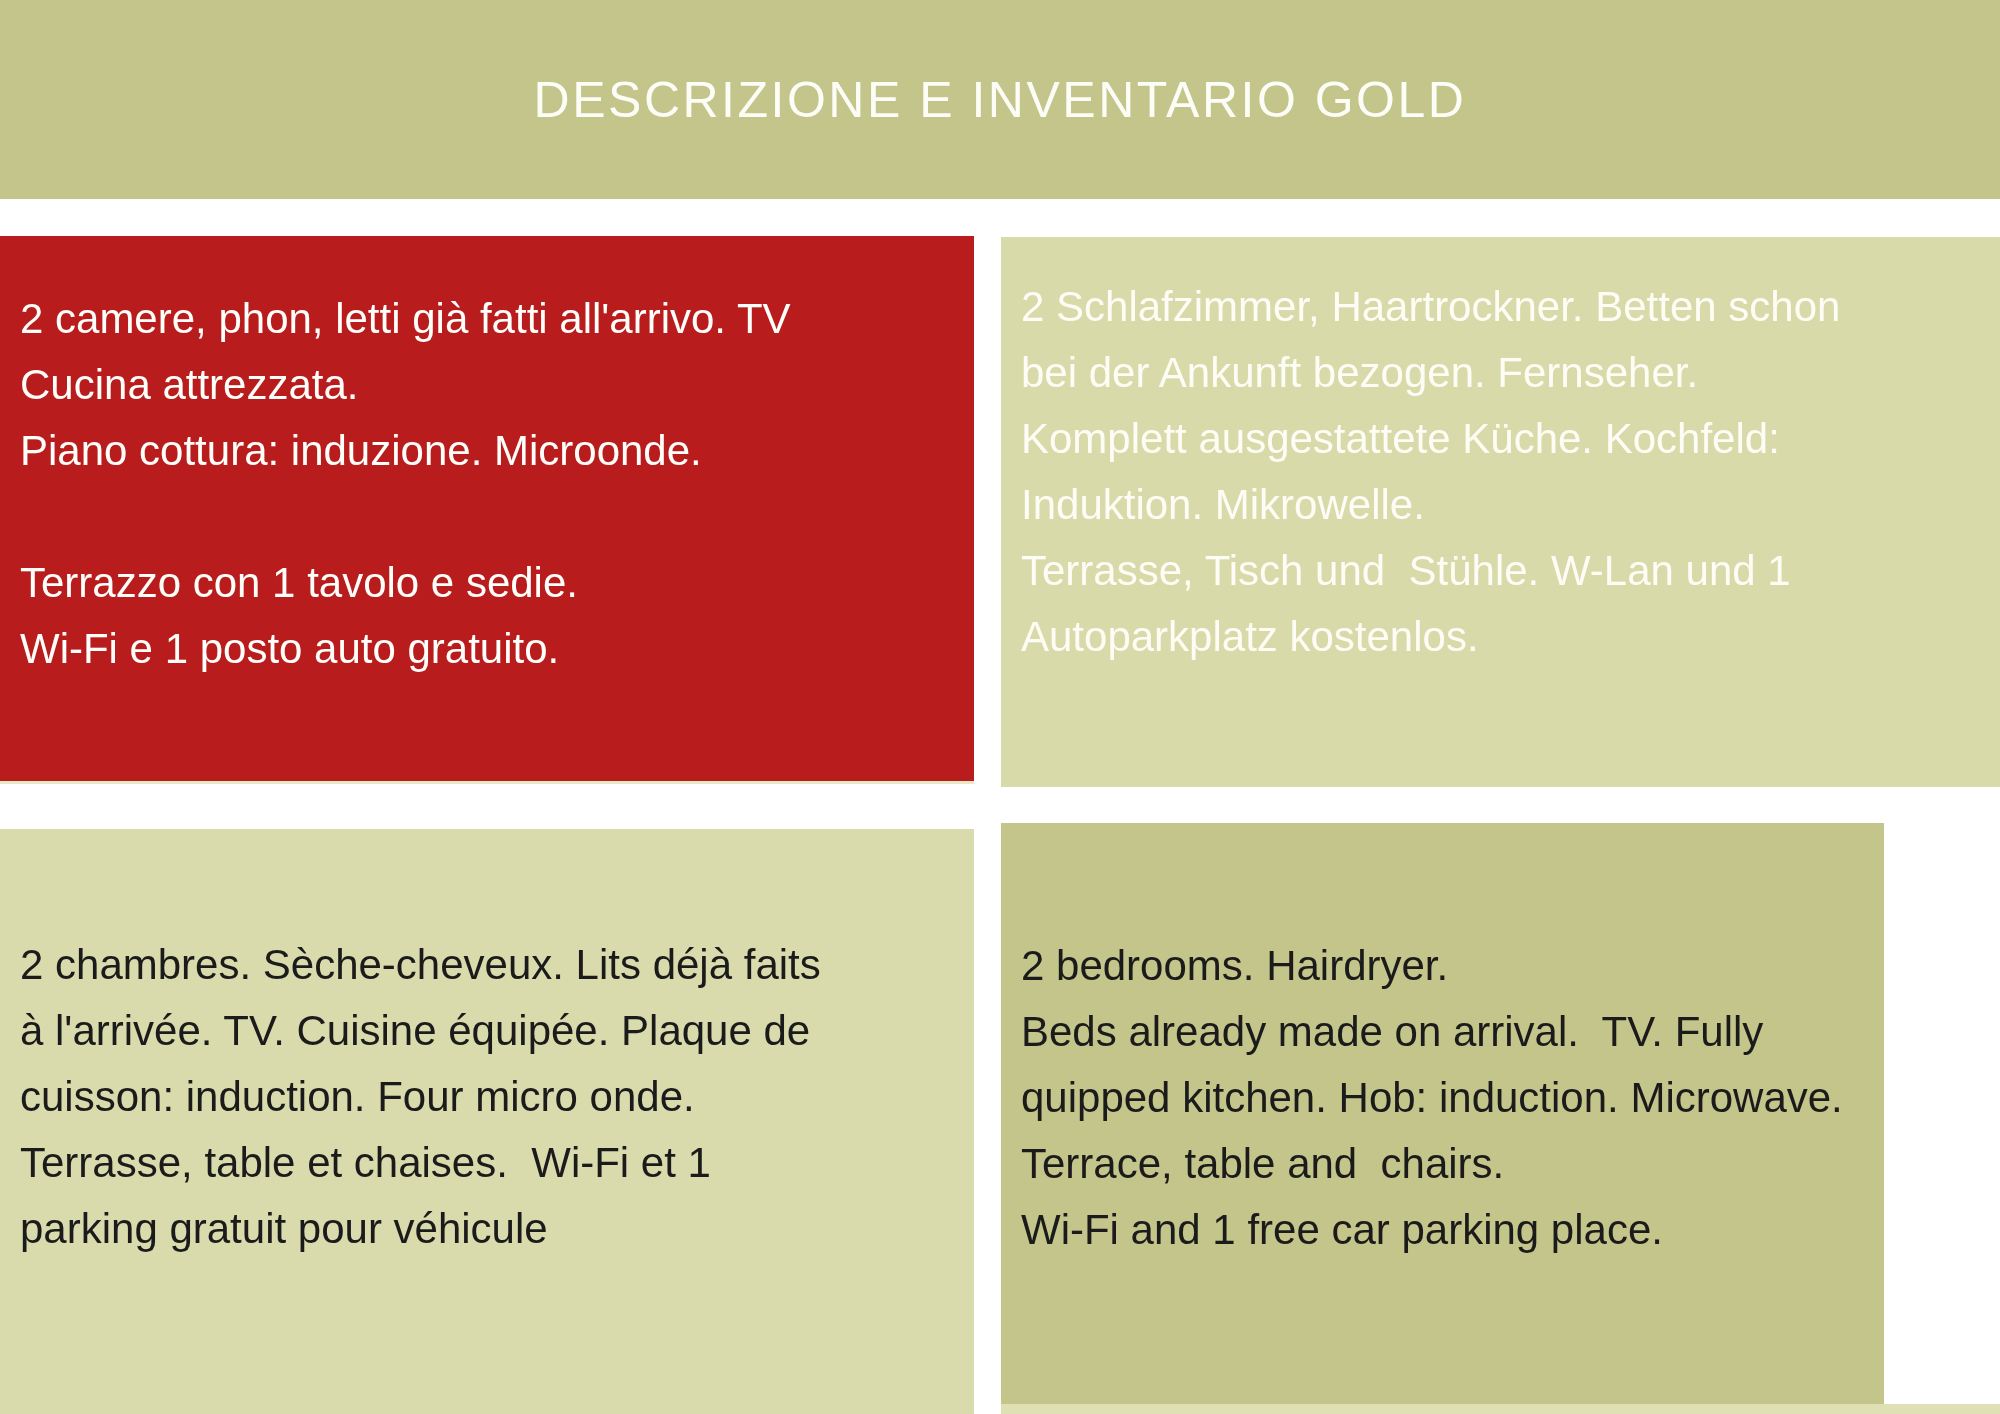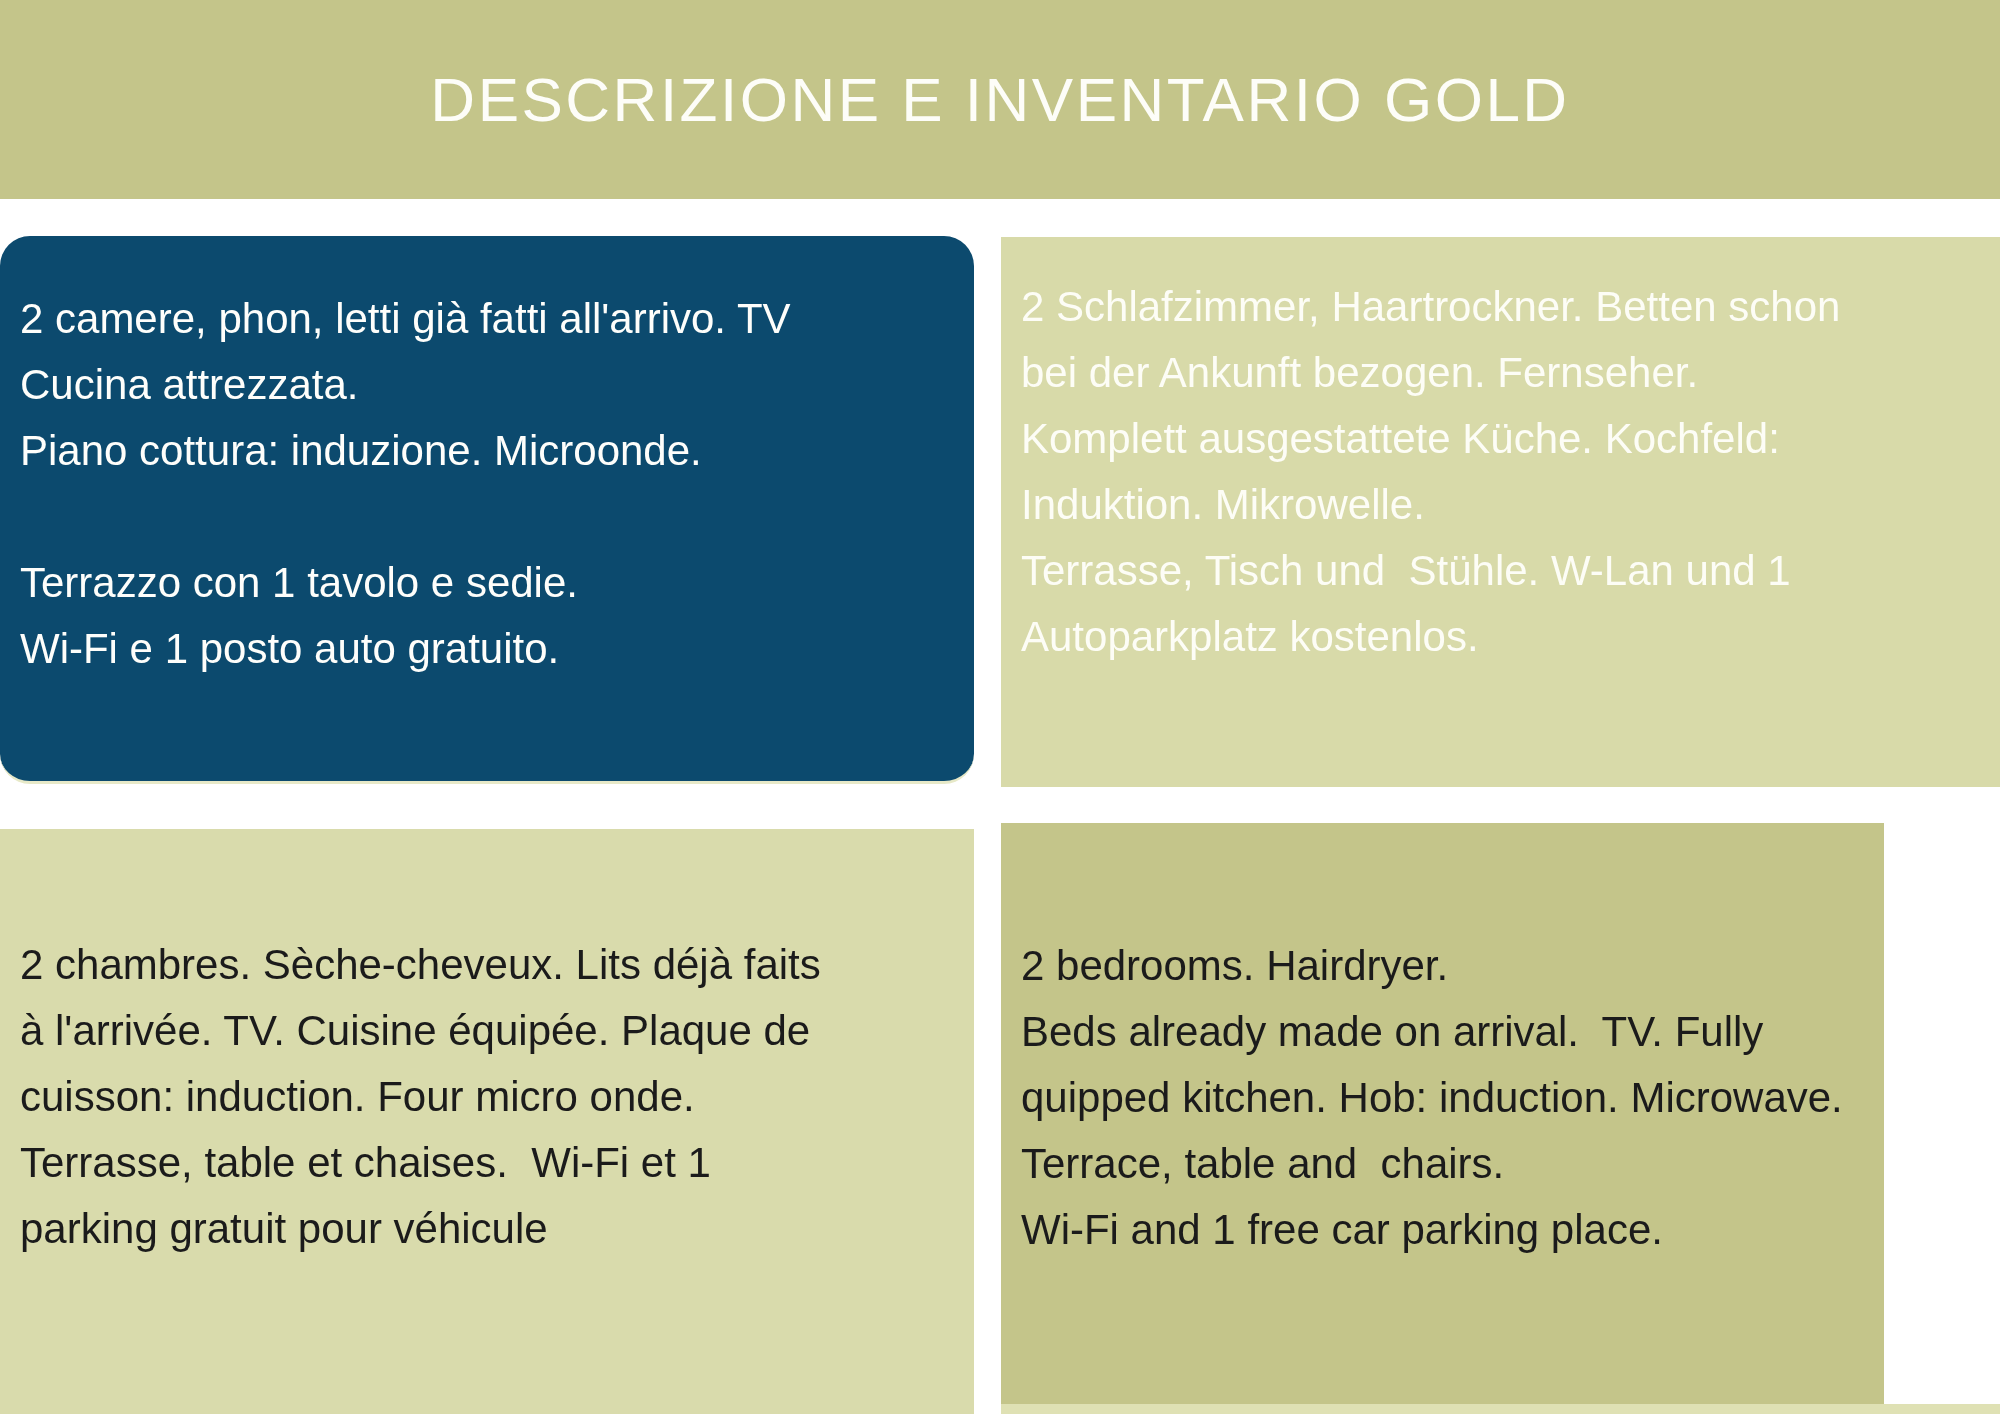--- a/index.html
+++ b/index.html
@@ -19,41 +19,40 @@
     position: absolute;
     left: 0; top: 0;
     width: 2000px; height: 199px;
     background: #c4c58a;
     display: flex;
     align-items: center;
     justify-content: center;
   }
   .banner-title {
     color: #fdfdf8;
-    font-size: 62px;
+    font-size: 50px;
     font-weight: 400;
     letter-spacing: 2.5px;
     white-space: nowrap;
   }
   .panel {
     position: absolute;
     box-sizing: border-box;
     white-space: pre-wrap;
     font-size: 42px;
     line-height: 66px;
     letter-spacing: 0px;
   }
   .panel-it {
     left: 0; top: 236px;
     width: 974px; height: 548px;
-    background: #0c4a6e;
+    background: #b91c1c;
     color: #fefefb;
     padding: 50px 10px 0 20px;
     border-bottom: 3px solid #e7e9c8;
-    border-radius: 30px;
   }
   .panel-de {
     left: 1001px; top: 237px;
     width: 999px; height: 550px;
     background: #d8daa9;
     color: #fdfdf6;
     padding: 37px 10px 0 20px;
   }
   .panel-fr {
     left: 0; top: 829px;

